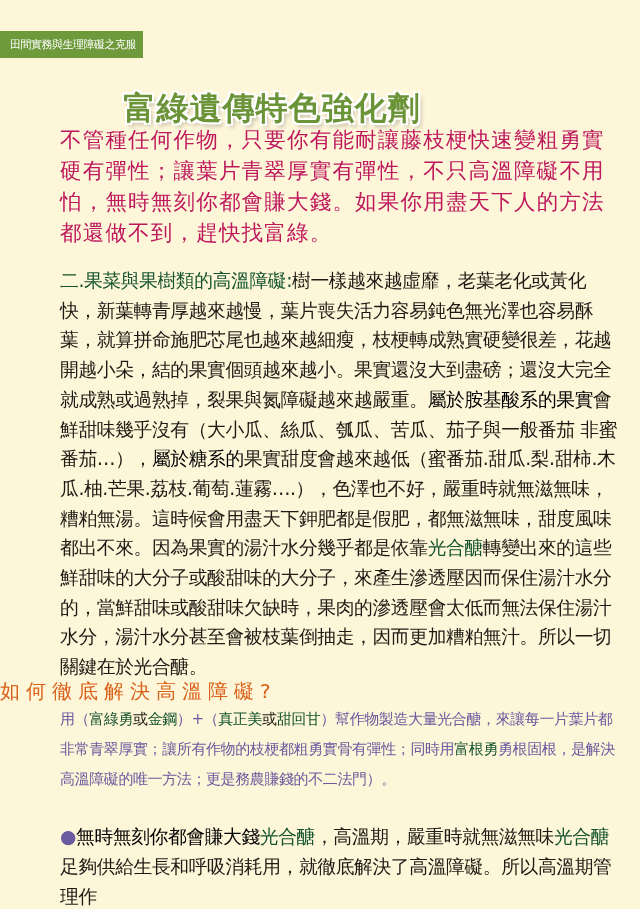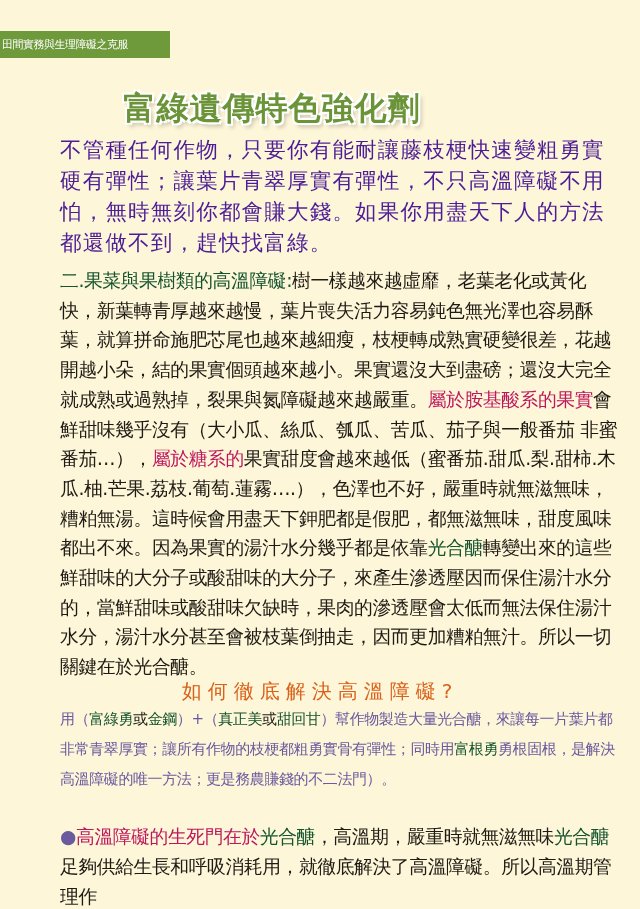--- a/index.html
+++ b/index.html
@@ -4,48 +4,48 @@
 <style>
   html, body { margin: 0; padding: 0; }
   body {
     width: 640px; height: 909px; overflow: hidden;
     background: #fdf6d9;
     font-family: "DejaVu Sans", sans-serif;
     position: relative;
   }
   .header-tab {
     position: absolute; left: 0; top: 31px;
-    width: 170px; height: 27px;
+    width: 143px; height: 27px;
     background: #6f9a3c;
     color: #ffffff;
     font-size: 11px; line-height: 27px;
-    padding-left: 2px; box-sizing: border-box;
+    padding-left: 10px; box-sizing: border-box;
     letter-spacing: -0.5px; white-space: nowrap; overflow: hidden;
   }
   .title {
     position: absolute; left: 0; top: 78px; width: 544px;
     text-align: center;
     font-family: "DejaVu Serif", serif;
     font-weight: bold; font-size: 32px; line-height: 60px;
     color: #6b9438;
     text-shadow: 2px 2px 0 #fff, -2px -2px 0 #fff, 2px -2px 0 #fff, -2px 2px 0 #fff, 3px 4px 4px rgba(0,0,0,0.25);
     letter-spacing: 1px;
   }
   .para {
     position: absolute; left: 60px; width: 560px;
     font-size: 20px; line-height: 30.5px;
     letter-spacing: -0.6px;
   }
-  .intro { top: 134px; color: #4c1d95; font-size: 21.5px; line-height: 31px; letter-spacing: 1.2px; }
+  .intro { top: 124px; color: #be185d; font-size: 21.5px; line-height: 31px; letter-spacing: 1.2px; }
   .sec2 { top: 266px; color: #1e1a14; font-size: 18.8px; line-height: 29.7px; letter-spacing: -0.4px; }
   .orange { color: #14532d; }
-  .purple { color: #be185d; }
+  .purple { color: #000000; }
   .dark { color: #1e1a14; }
   .subhead {
-    position: absolute; left: 0; top: 677px; width: 640px; text-align: center;
+    position: absolute; left: 0; top: 677px; width: 640px; text-align: left;
     color: #d9621a; font-size: 20px; letter-spacing: 6px; line-height: 28px;
   }
   .solution { top: 704px; color: #6a5a9e; font-size: 15px; line-height: 30px; letter-spacing: -0.4px; }
   .bullet-para { top: 822px; color: #1e1a14; font-size: 18.8px; line-height: 30px; letter-spacing: -0.4px; }
   .bullet { color: #6a5a9e; }
 </style>
 </head>
 <body>
 
 <div class="header-tab">田間實務與生理障礙之克服</div>
@@ -58,14 +58,14 @@
   <span class="orange">二.果菜與果樹類的高溫障礙:</span><span>樹一樣越來越虛靡，老葉老化或黃化快，新葉轉青厚越來越慢，葉片喪失活力容易鈍色無光澤也容易酥葉，就算拼命施肥芯尾也越來越細瘦，枝梗轉成熟實硬變很差，花越開越小朵，結的果實個頭越來越小。果實還沒大到盡磅；還沒大完全就成熟或過熟掉，裂果與氮障礙越來越嚴重。</span><span class="purple">屬於胺基酸系的果實</span><span>會鮮甜味幾乎沒有（大小瓜、絲瓜、瓠瓜、苦瓜、茄子與一般番茄 非蜜番茄…），</span><span class="purple">屬於糖系的</span><span>果實甜度會越來越低（蜜番茄.甜瓜.梨.甜柿.木瓜.柚.芒果.荔枝.葡萄.蓮霧….），色澤也不好，嚴重時就無滋無味，糟粕無湯。這時候會用盡天下鉀肥都是假肥，都無滋無味，甜度風味都出不來。因為果實的湯汁水分幾乎都是依靠</span><span class="orange">光合醣</span><span>轉變出來的這些鮮甜味的大分子或酸甜味的大分子，來產生滲透壓因而保住湯汁水分的，當鮮甜味或酸甜味欠缺時，果肉的滲透壓會太低而無法保住湯汁水分，湯汁水分甚至會被枝葉倒抽走，因而更加糟粕無汁。所以一切關鍵在於光合醣。</span>
 </div>
 
 <div class="subhead">如何徹底解決高溫障礙?</div>
 
 <div class="para solution">
   <span>用（</span><span class="orange">富綠勇</span><span class="dark">或</span><span class="orange">金鋼</span><span>）+（</span><span class="orange">真正美</span><span class="dark">或</span><span class="orange">甜回甘</span><span>）幫作物製造大量光合醣，來讓每一片葉片都非常青翠厚實；讓所有作物的枝梗都粗勇實骨有彈性；同時用</span><span class="orange">富根勇</span><span>勇根固根，是解決高溫障礙的唯一方法；更是務農賺錢的不二法門）。</span>
 </div>
 
 <div class="para bullet-para">
-  <span class="bullet">●</span><span class="purple">高溫障礙的生死門在於</span><span class="orange">光合醣</span><span>，高溫期，嚴重時就無滋無味</span><span class="orange">光合醣</span><span>足夠供給生長和呼吸消耗用，就徹底解決了高溫障礙。所以高溫期管理作</span>
+  <span class="bullet">●</span><span class="purple">無時無刻你都會賺大錢</span><span class="orange">光合醣</span><span>，高溫期，嚴重時就無滋無味</span><span class="orange">光合醣</span><span>足夠供給生長和呼吸消耗用，就徹底解決了高溫障礙。所以高溫期管理作</span>
 </div>
 
 </body></html>

